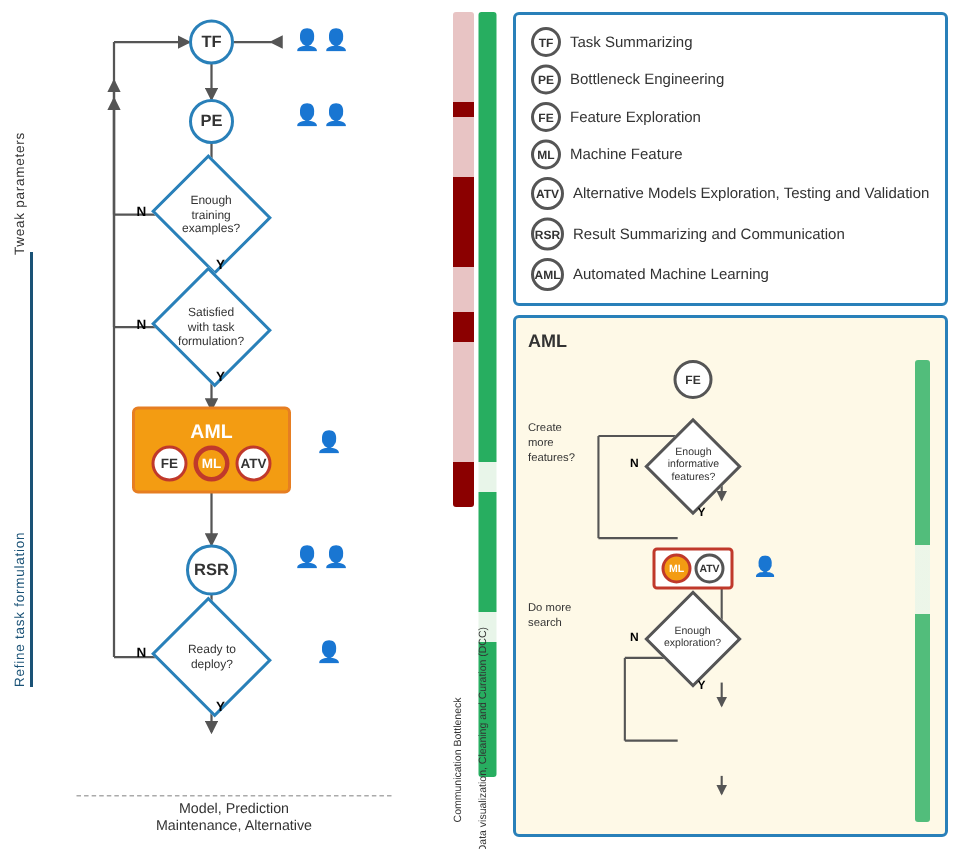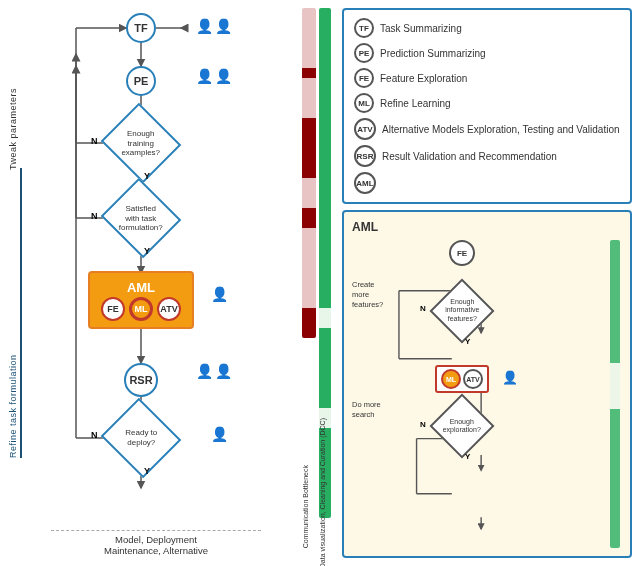--- a/index.html
+++ b/index.html
@@ -362,21 +362,21 @@
         </div>
         <div style="position:absolute;left:160px;top:355px;display:flex;gap:2px;">
           <span style="font-size:14px;">👤</span>
           <span style="font-size:14px;">👤</span>
         </div>
         <div style="position:absolute;left:175px;top:418px;">
           <span style="font-size:14px;">👤</span>
         </div>
 
         <div style="position:absolute;bottom:2px;left:15px;text-align:center;font-size:9.5px;color:#333;border-top:1px dashed #aaa;padding-top:3px;width:210px;">
-          <div>Model, Deployment</div>
+          <div>Model, Prediction</div>
           <div>Maintenance, Alternative</div>
         </div>
 
       </div>
     </div>
   </div>
 
   <div class="bars-panel">
 
     <div style="position:relative;width:14px;height:510px;display:flex;flex-direction:column;">
@@ -410,55 +410,56 @@
         <div class="legend-circle" style="width:20px;height:20px;">
           <span>TF</span>
         </div>
         <div class="legend-text">Task Summarizing</div>
       </div>
 
       <div class="legend-item">
         <div class="legend-circle" style="width:20px;height:20px;">
           <span>PE</span>
         </div>
-        <div class="legend-text">Prediction Summarizing</div>
+        <div class="legend-text">Bottleneck Engineering</div>
       </div>
 
       <div class="legend-item">
         <div class="legend-circle" style="width:20px;height:20px;">
           <span>FE</span>
         </div>
         <div class="legend-text">Feature Exploration</div>
       </div>
 
       <div class="legend-item">
         <div class="legend-circle" style="width:20px;height:20px;">
           <span>ML</span>
         </div>
-        <div class="legend-text">Refine Learning</div>
+        <div class="legend-text">Machine Feature</div>
       </div>
 
       <div class="legend-item">
         <div class="legend-circle" style="width:22px;height:22px;">
           <span>ATV</span>
         </div>
         <div class="legend-text">Alternative Models Exploration, Testing and Validation</div>
       </div>
 
       <div class="legend-item">
         <div class="legend-circle" style="width:22px;height:22px;">
           <span>RSR</span>
         </div>
-        <div class="legend-text">Result Validation and Recommendation</div>
+        <div class="legend-text">Result Summarizing and Communication</div>
       </div>
 
       <div class="legend-item" style="margin-bottom:0;">
         <div class="legend-circle" style="width:22px;height:22px;">
           <span>AML</span>
         </div>
+        <div class="legend-text">Automated Machine Learning</div>
       </div>
 
     </div>
 
     <div class="aml-diagram-box">
       <div class="aml-diagram-title">AML</div>
 
       <div class="aml-diagram-inner">
 
         <svg style="position:absolute;top:0;left:0;width:100%;height:100%;pointer-events:none;" viewBox="0 0 230 200">

